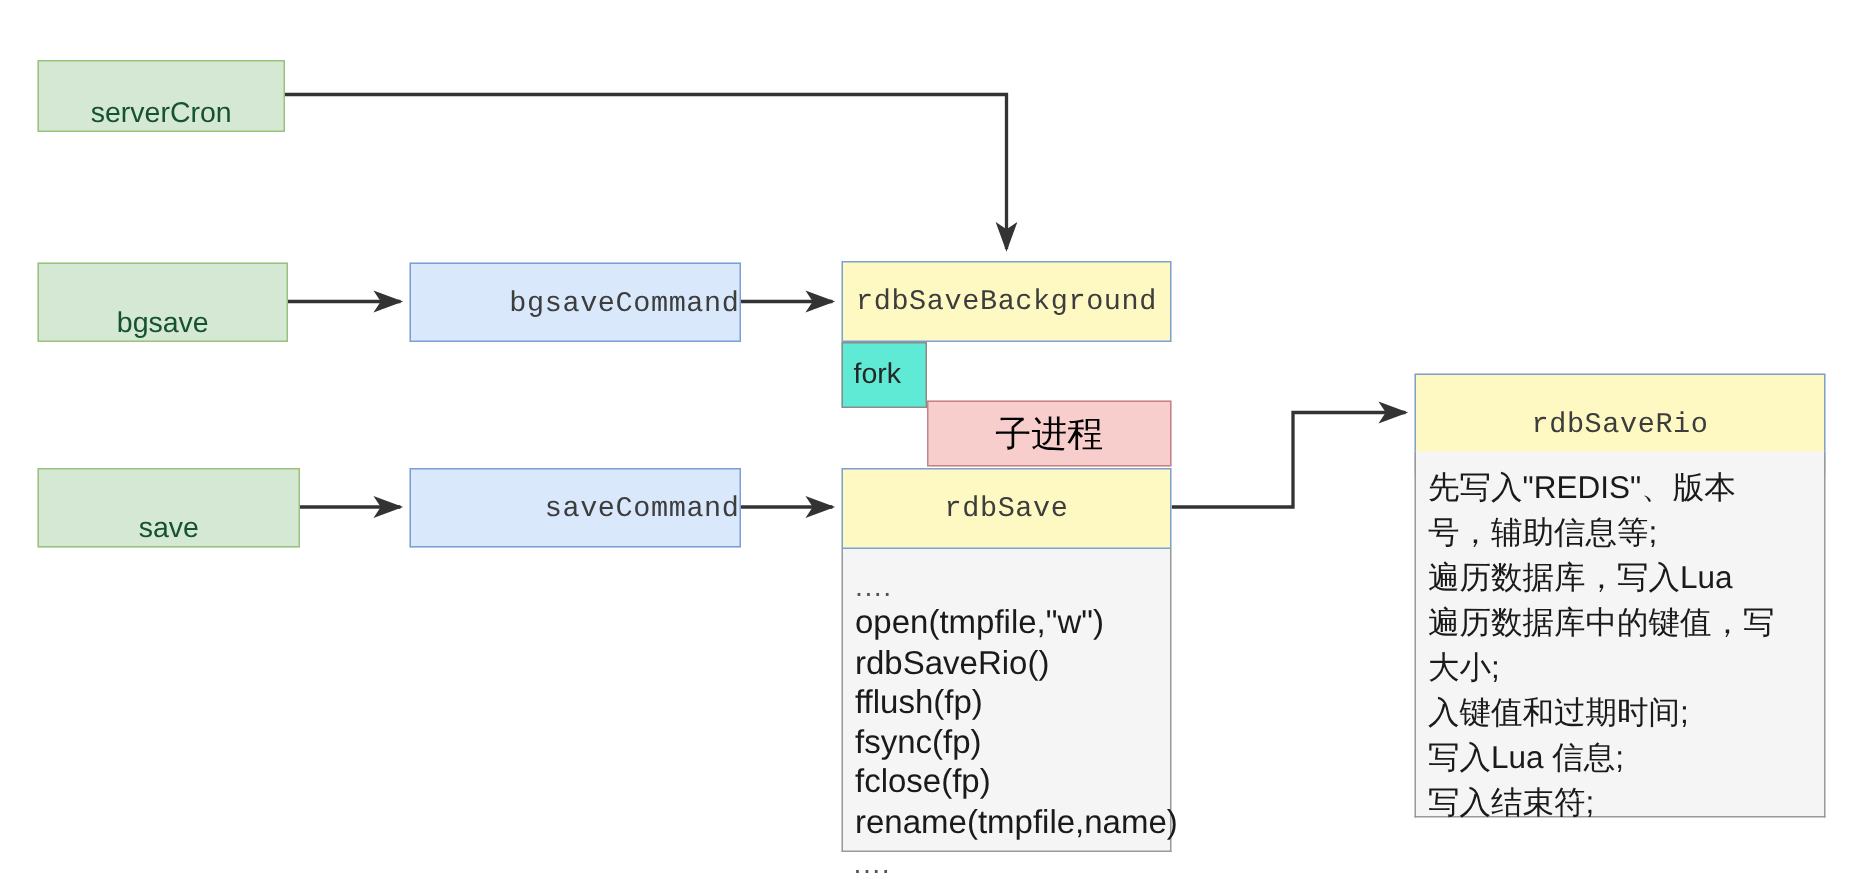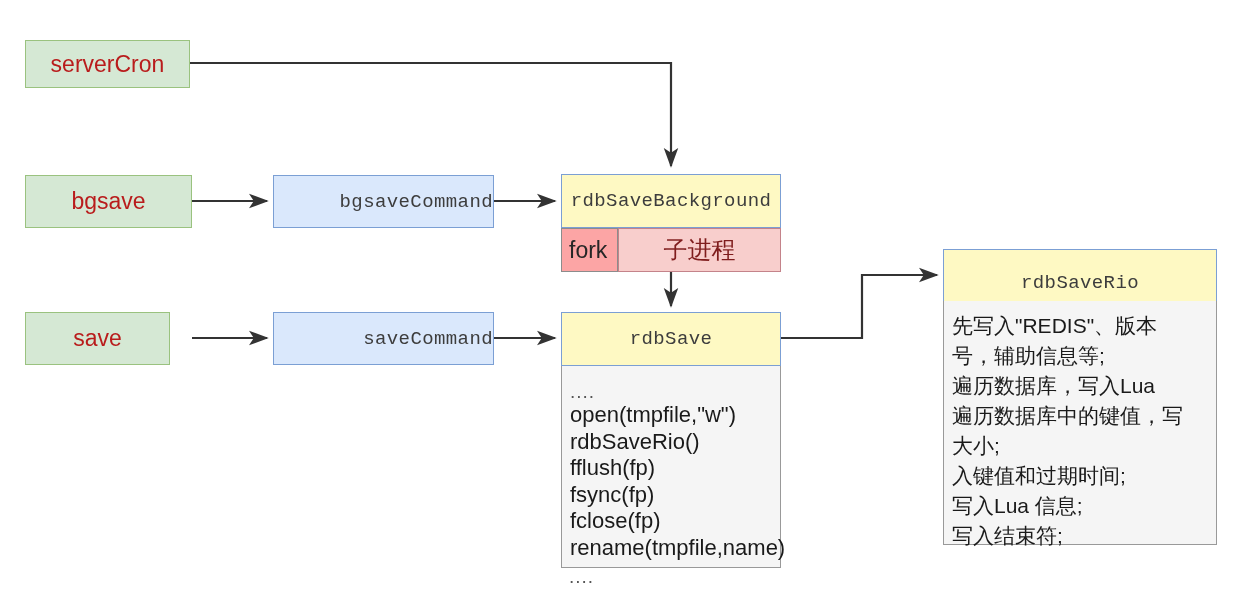--- a/index.html
+++ b/index.html
@@ -22,22 +22,23 @@
     box-sizing: border-box;
     display: flex;
     align-items: center;
     justify-content: center;
     text-align: center;
   }
   .green-node {
     background: #d5e8d4;
     border: 1px solid #9ac27f;
     font-family: "Liberation Sans", sans-serif;
-    font-size: 23px;
-    color: #b91c1c;
+    font-size: 19px;
+    color: #14532d;
+    align-items: flex-end;
   }
   .blue-node {
     background: #dae8fc;
     border: 1px solid #7b9fd4;
     font-family: "Liberation Mono", monospace;
     font-size: 19px;
     color: #3d3d3d;
     letter-spacing: 0.4px;
     justify-content: flex-end;
   }
@@ -72,41 +73,42 @@
     font-family: "Liberation Sans", "DejaVu Sans", sans-serif;
     font-size: 21px;
     line-height: 30px;
     color: #1a1a1a;
     padding: 10px 8px 8px 8px;
     overflow: visible;
   }
   .fork-cell {
     position: absolute;
     box-sizing: border-box;
-    background: #fca5a5;
+    background: #5eead4;
     border: 1px solid #8c8c8c;
     display: flex;
     align-items: center;
     justify-content: flex-start;
     padding-left: 7px;
     font-family: "Liberation Sans", sans-serif;
-    font-size: 23px;
+    font-size: 19px;
     color: #262626;
   }
   .child-cell {
     position: absolute;
     box-sizing: border-box;
     background: #f8cecc;
     border: 1px solid #c4838a;
     display: flex;
     align-items: center;
     justify-content: center;
     font-family: Liberation Mono, monospace;
     font-size: 24px;
-    color: #7f1d1d;
+    color: #000000;
+    margin-top: 39px;
   }
   svg.edges {
     position: absolute;
     left: 0;
     top: 0;
     width: 1240px;
     height: 595px;
     pointer-events: none;
   }
   .dots {
@@ -145,21 +147,21 @@
   </svg>
 
   <div class="node green-node" style="left:25px; top:40px; width:165px; height:48px;">
     <span>serverCron</span>
   </div>
 
   <div class="node green-node" style="left:25px; top:175px; width:167px; height:53px;">
     <span>bgsave</span>
   </div>
 
-  <div class="node green-node" style="left:25px; top:312px; width:145px; height:53px;">
+  <div class="node green-node" style="left:25px; top:312px; width:175px; height:53px;">
     <span>save</span>
   </div>
 
   <div class="node blue-node" style="left:273px; top:175px; width:221px; height:53px;">
     <span>bgsaveCommand</span>
   </div>
 
   <div class="node blue-node" style="left:273px; top:312px; width:221px; height:53px;">
     <span>saveCommand</span>
   </div>

